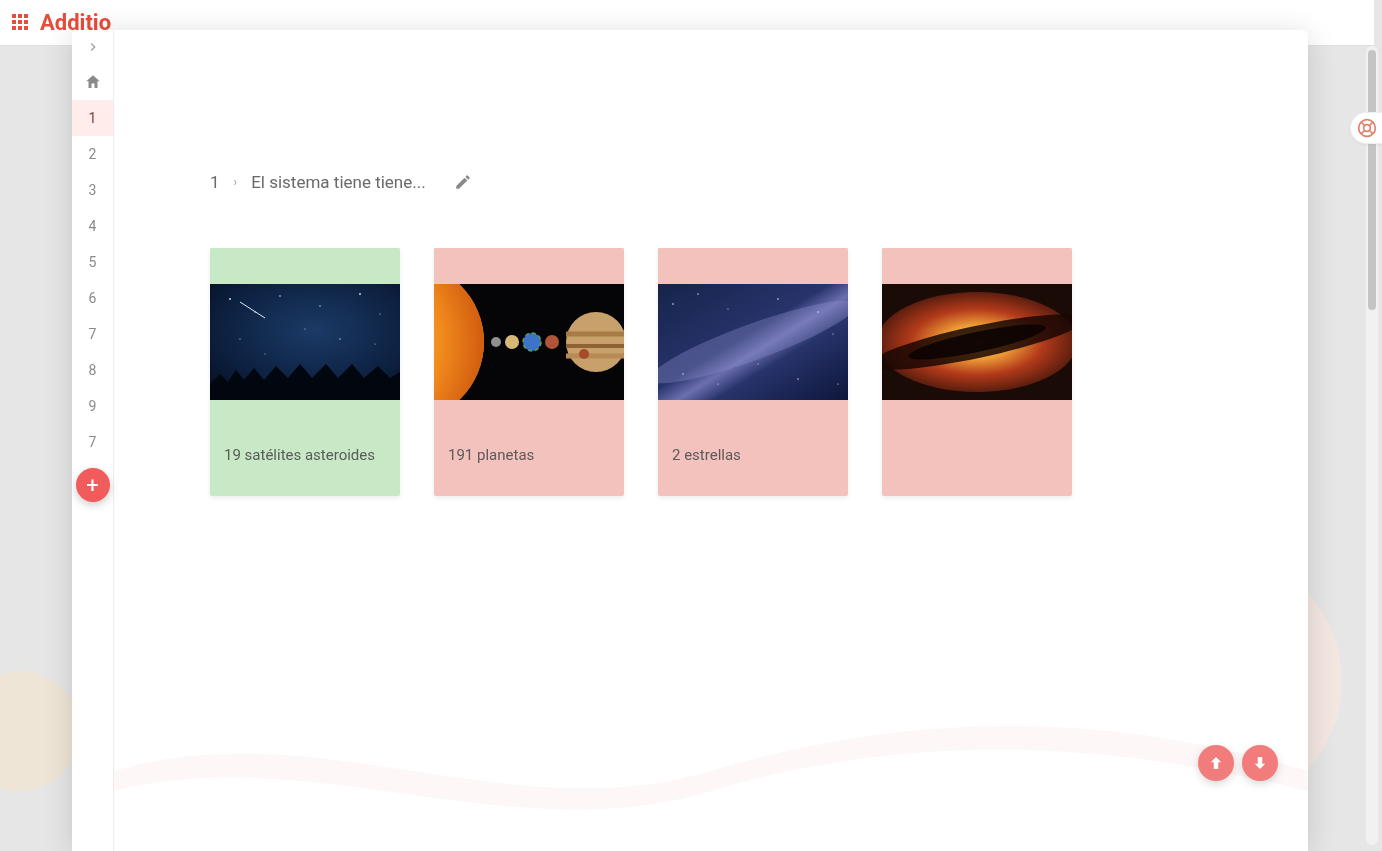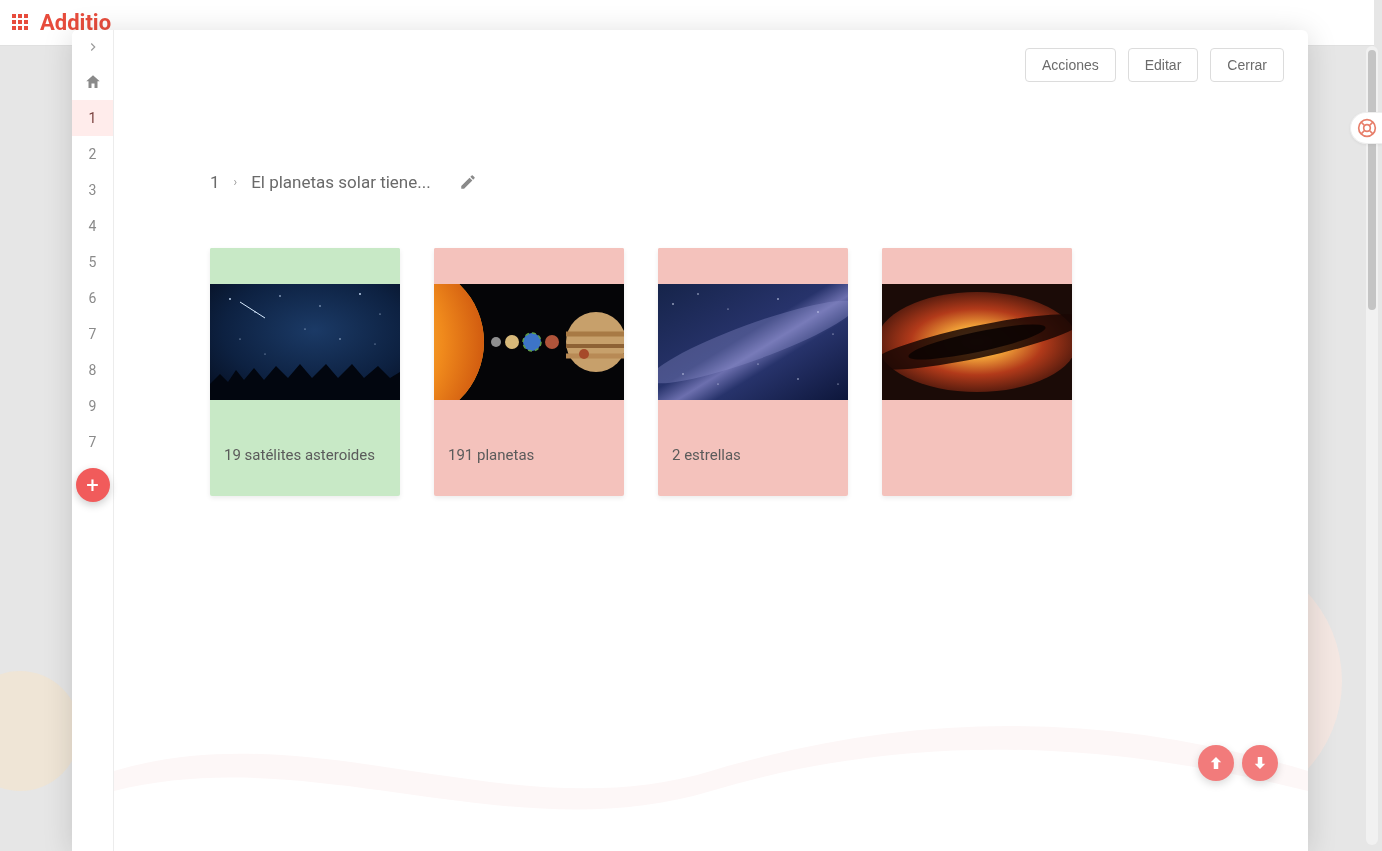--- a/index.html
+++ b/index.html
@@ -292,31 +292,26 @@
     <div class="m-item num">
         <span>7</span>
       </div>
     <div class="add-fab">
       <span>+</span>
     </div>
   </div>
 
   <div class="m-main">
 
-    <div class="m-actions">
-      <button class="btn-outline">Acciones</button>
-      <button class="btn-outline">Editar</button>
-      <button class="btn-outline">Cerrar</button>
-    </div>
 
     <div class="question-wrap">
       <div class="question-row">
         <span class="question-num">1</span>
         <span class="chev-small">›</span>
-        <span>El planetas solar tiene...</span>
+        <span>El sistema tiene tiene...</span>
         <span class="edit-ic">
           <svg viewBox="0 0 24 24">
               <path d="M3 17.25V21h3.75L17.81 9.94l-3.75-3.75L3 17.25zM20.71 7.04a1 1 0 0 0 0-1.41l-2.34-2.34a1 1 0 0 0-1.41 0l-1.83 1.83 3.75 3.75 1.83-1.83z"></path>
             </svg>
         </span>
       </div>
 
       <div class="cards">
 
         <div class="card correct">

